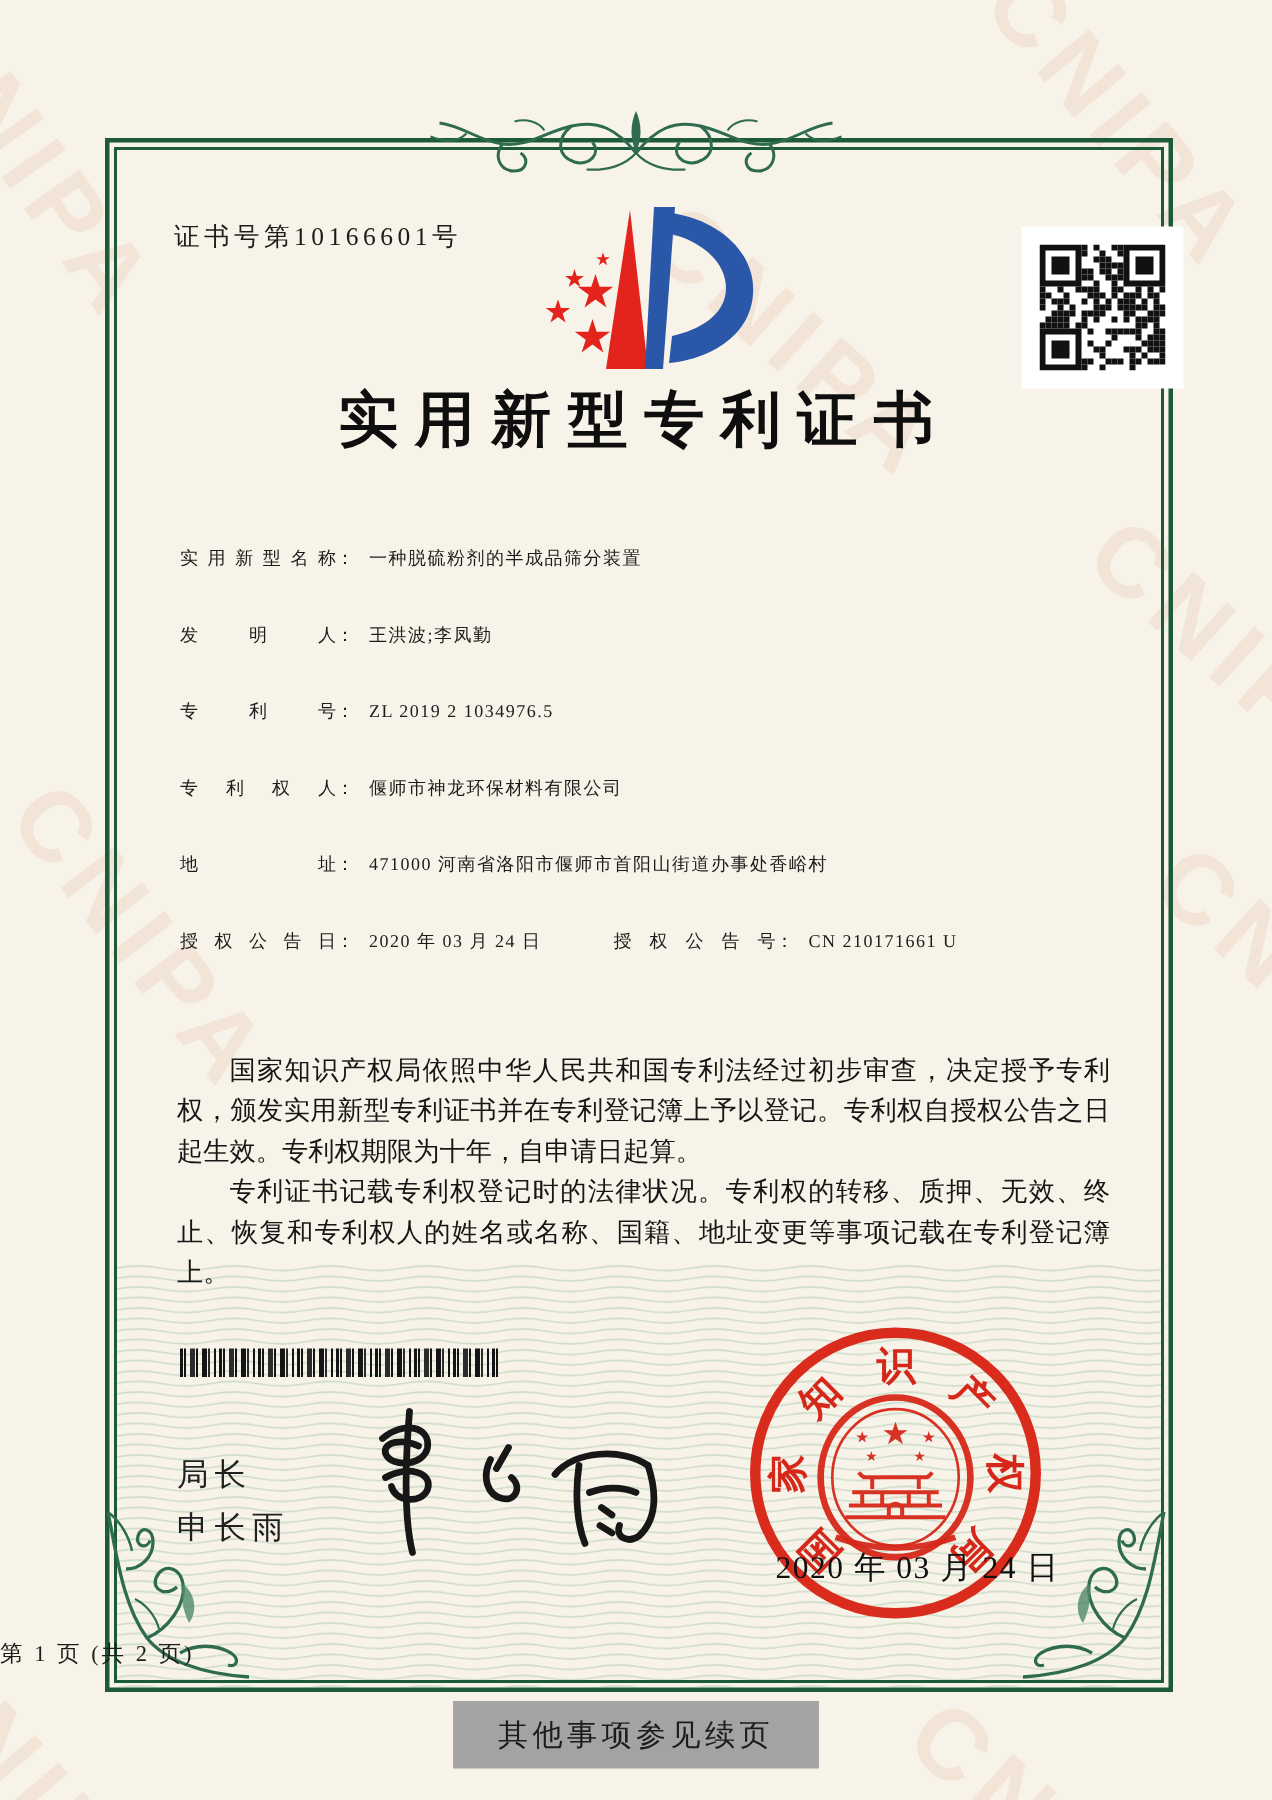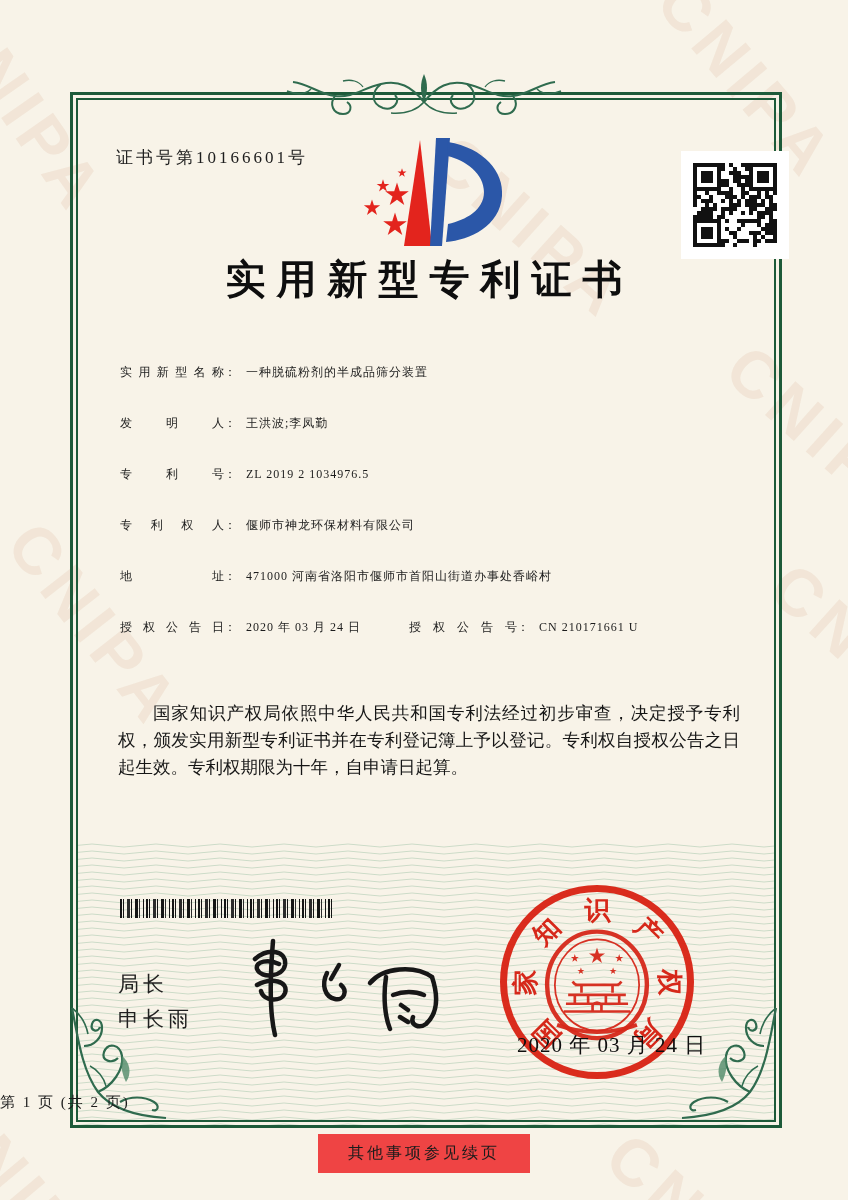--- a/index.html
+++ b/index.html
@@ -55,22 +55,22 @@
   .seal .ring{position:absolute;inset:0;border:7px solid rgba(216,33,18,0.95);border-radius:50%;
               box-sizing:border-box;}
   .seal .schar{position:absolute;width:27px;height:27px;font-size:26px;font-weight:bold;
                color:#d6281a;text-align:center;line-height:27px;}
   .seal .emblem{position:absolute;left:39px;top:40px;width:116px;height:122px;}
   .seal-date{position:absolute;left:517px;top:1031px;font-size:21px;letter-spacing:1px;
              color:#0f0f0f;z-index:3;}
   
   .page-info{position:absolute;left:0;top:1093px;width:100%;text-align:left;font-size:15px;
              letter-spacing:2px;z-index:2;}
-  .cont-note{position:absolute;left:50%;transform:translateX(-50%);top:1134px;background:#ef4444;
-             padding:9px 30px;font-size:16px;letter-spacing:3px;z-index:2;white-space:nowrap;}
+  .cont-note{position:absolute;left:50%;transform:translateX(-50%);top:1134px;background:#a3a3a3;
+             padding:9px 30px;font-size:20px;letter-spacing:3px;z-index:2;white-space:nowrap;}
 </style>
 </head>
 <body>
 
 <div class="page">
 
   <div class="wm" style="left:-14px;top:-10px;transform:rotate(55deg);">CNIPA</div>
   <div class="wm" style="left:700px;top:-36px;transform:rotate(50deg);">CNIPA</div>
   <div class="wm" style="left:468px;top:120px;transform:rotate(42deg);">CNIPA</div>
   <div class="wm" style="left:762px;top:330px;transform:rotate(42deg);">CNIPA</div>
@@ -341,20 +341,21 @@
     <div class="frow">
       <span class="lbl">地址</span><span class="colon">：</span><span class="val">471000 河南省洛阳市偃师市首阳山街道办事处香峪村</span>
     </div>
     <div class="frow">
       <span class="lbl">授权公告日</span><span class="colon">：</span><span class="val">2020 年 03 月 24 日</span><span class="grant2"><span class="lbl2">授权公告号</span><span class="colon">：</span><span class="val">CN 210171661 U</span></span>
     </div>
   </div>
 
   <div class="paras">
     <p>国家知识产权局依照中华人民共和国专利法经过初步审查，决定授予专利权，颁发实用新型专利证书并在专利登记簿上予以登记。专利权自授权公告之日起生效。专利权期限为十年，自申请日起算。</p>
+    <p>专利证书记载专利权登记时的法律状况。专利权的转移、质押、无效、终止、恢复和专利权人的姓名或名称、国籍、地址变更等事项记载在专利登记簿上。</p>
   </div>
 
   <div class="barcode"></div>
 
   <div class="signer">
     <div>局长</div>
     <div>申长雨</div>
   </div>
 
   <div class="signature">

